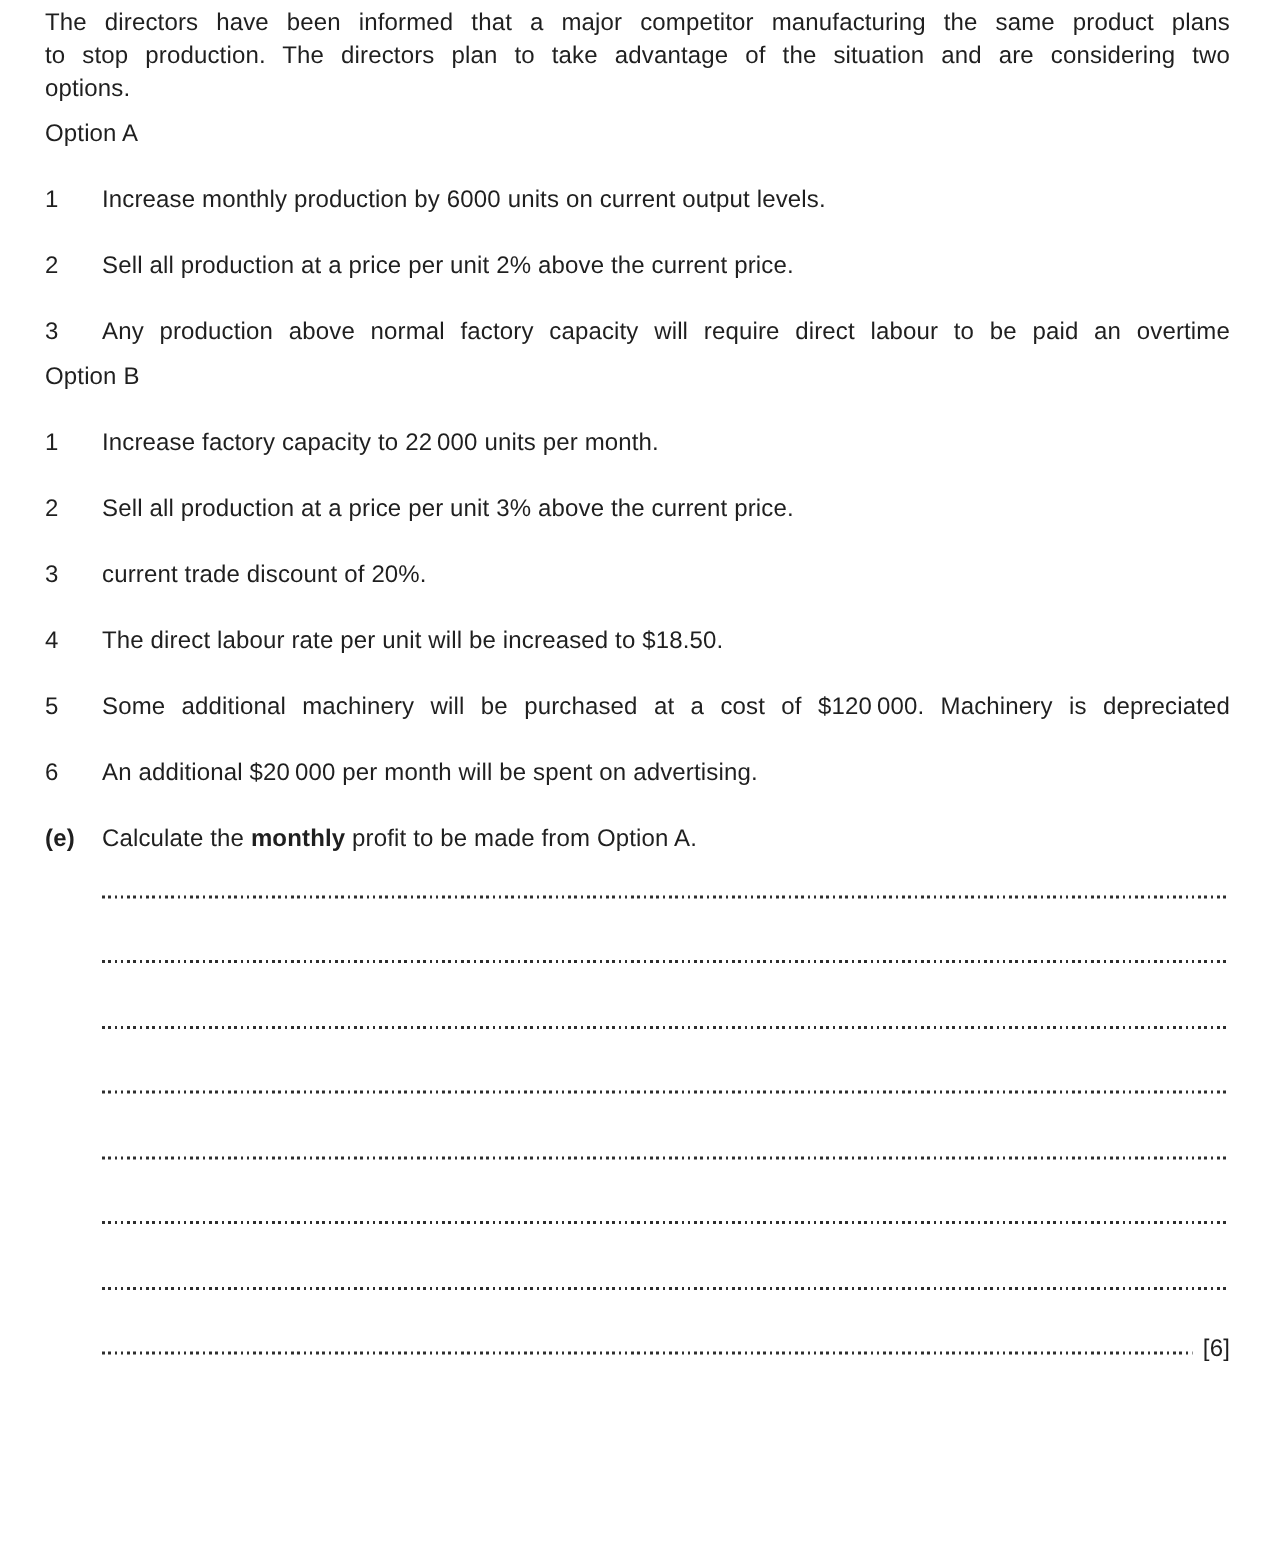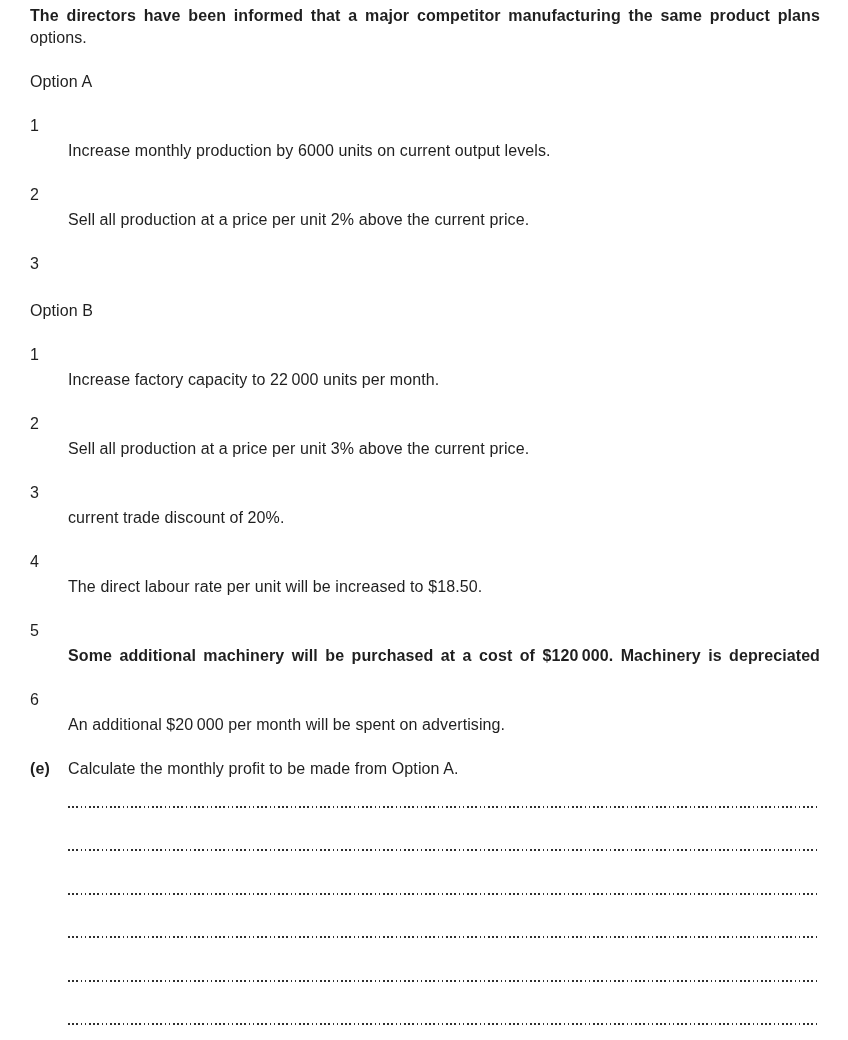--- a/index.html
+++ b/index.html
@@ -9,65 +9,67 @@
     box-sizing: border-box;
     background: #ffffff;
     padding: 5px 28px 0 30px;
     font-family: "Liberation Sans", "DejaVu Sans", sans-serif;
     font-size: 16px;
     line-height: 22px;
     color: #1f1f1f;
     letter-spacing: 0.1px;
     overflow: hidden;
   }
-  .block { margin-top: 22px; }
+  .block { margin-top: 8px; }
   .line { white-space: pre-wrap; }
-  .just { text-align: justify; text-align-last: justify; font-weight: bold; }
+  .just { text-align: justify; text-align-last: justify; }
   .item { display: flex; margin-top: 22px; }
   .num { flex: 0 0 38px; width: 38px; }
-  .itext { flex: 1; min-width: 0; margin-top: 25px; }
+  .itext { flex: 1; min-width: 0; }
   .qrow { display: flex; margin-top: 22px; }
   .qlabel { flex: 0 0 38px; width: 38px; font-weight: 700; }
-  b { font-weight: 400; }
+  b { font-weight: 700; }
   .answers { margin-top: -11px; padding-left: 38px; }
   .ans-line { height: 43.5px; display: flex; align-items: flex-end; }
   .leader {
     flex: 1;
     height: 2px;
     margin-bottom: 5px;
     background: repeating-linear-gradient(to right,
       #2e2e2e 0, #2e2e2e 1.7px, transparent 1.7px, transparent 4.2px);
   }
   .marks { margin-left: 7px; line-height: 17px; }
 </style>
 </head>
 <body>
 
 <div>
     <div class="line just">The directors have been informed that a major competitor manufacturing the same product plans</div>
+    <div class="line just">to stop production. The directors plan to take advantage of the situation and are considering two</div>
     <div class="line">options.</div>
   </div>
 
 <div class="block">Option A</div>
 <div>
     <div class="item">
       <span class="num">1</span>
       <div class="itext">
         <div class="line">Increase monthly production by 6000 units on current output levels.</div>
       </div>
     </div>
     <div class="item">
       <span class="num">2</span>
       <div class="itext">
         <div class="line">Sell all production at a price per unit 2% above the current price.</div>
       </div>
     </div>
     <div class="item">
       <span class="num">3</span>
       <div class="itext">
+        <div class="line just">Any production above normal factory capacity will require direct labour to be paid an overtime</div>
       </div>
     </div>
   </div>
 
 <div class="block">Option B</div>
 <div>
     <div class="item">
       <span class="num">1</span>
       <div class="itext">
         <div class="line">Increase factory capacity to 22 000 units per month.</div>

